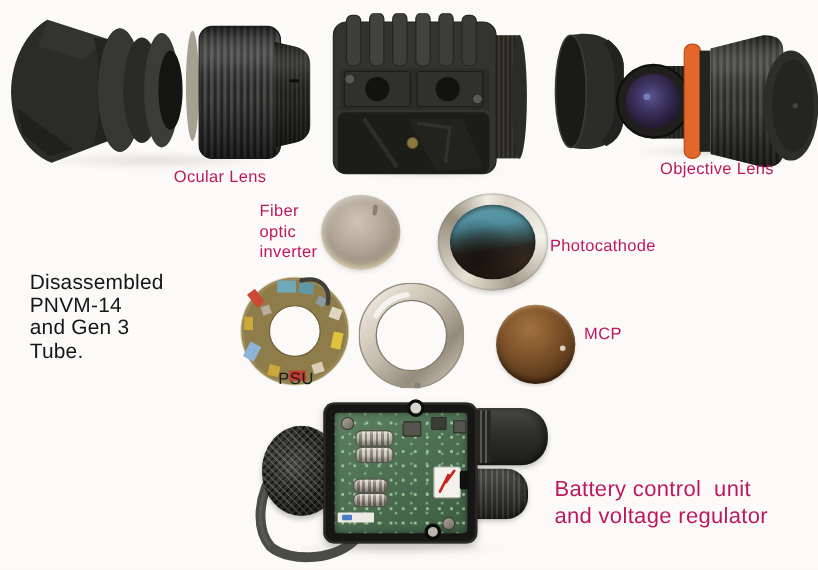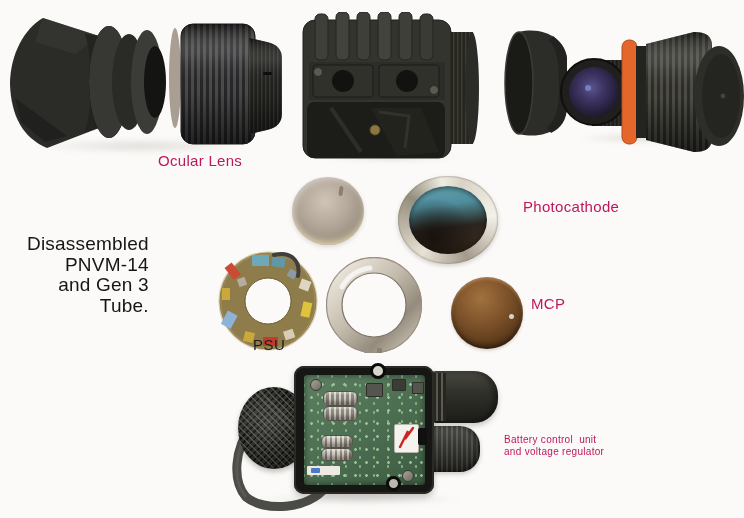--- a/index.html
+++ b/index.html
@@ -15,21 +15,21 @@
   }
   .abs{position:absolute;}
   .label{
     position:absolute;
     color:#be185d;
     font-size:15px;
     letter-spacing:.3px;
     line-height:1.28;
     white-space:pre-wrap;
   }
-  .label.small{font-size:10px;line-height:1.18;}
+  .label.small{font-size:20px;line-height:1.18;}
   .desc{
     position:absolute;
     color:#161616;
     font-size:19px;
     line-height:1.08;
     letter-spacing:.2px;
     white-space:pre-wrap;
   }
   .shadow{
     position:absolute;
@@ -368,22 +368,26 @@
     <div class="strip" style="left:13px;top:100px;width:33px;height:9px;"></div>
     <div class="bluedot" style="left:17px;top:102px;width:9px;height:5px;"></div>
   </div>
 
   <div class="abs cyl-top" style="left:426px;top:371px;z-index:3;">
     <div class="knurlband"></div>
   </div>
   <div class="abs cyl-bot" style="left:426px;top:426px;z-index:3;"></div>
 
   <span class="label" style="left:158px;top:151px;">Ocular Lens</span>
-  <span class="label" style="left:500px;top:197px;margin-left:23px;">Photocathode</span>
+  <span class="label" style="left:600px;top:144px;">Objective Lens</span>
+  <span class="label" style="left:236px;top:182px;">Fiber
+optic
+inverter</span>
+  <span class="label" style="left:500px;top:214px;">Photocathode</span>
   <span class="label" style="left:531px;top:294px;">MCP</span>
   <span class="label small" style="left:504px;top:434px;">Battery control  unit
 and voltage regulator</span>
-  <div class="desc" style="left:27px;top:234px;text-align:right;">Disassembled
+  <div class="desc" style="left:27px;top:248px;">Disassembled
 PNVM-14
 and Gen 3
 Tube.</div>
 
 </div>
 
 </body></html>

